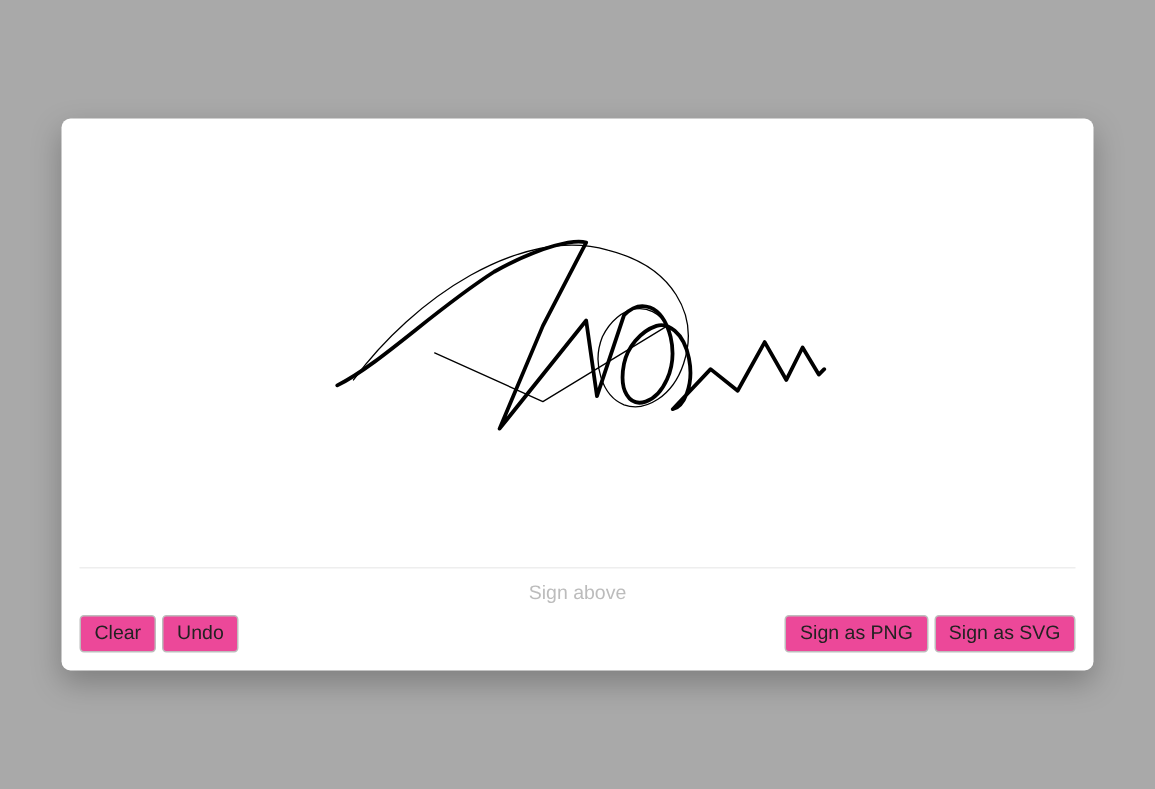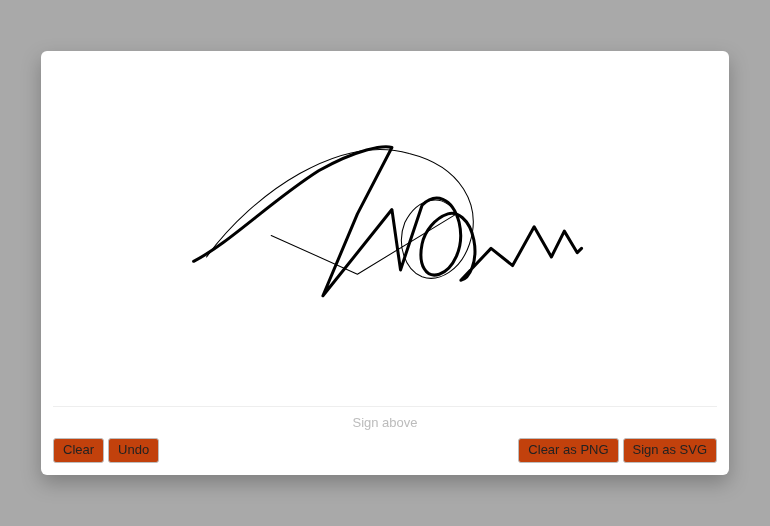--- a/index.html
+++ b/index.html
@@ -13,21 +13,21 @@
       height: 526px;
       display: flex;
       align-items: center;
       justify-content: center;
       font-family: Arial, Helvetica, sans-serif;
       font-size: 13px;
     }
     .panel {
       background: #fff;
       width: 688px;
-      height: 424px;
+      height: 368px;
       border-radius: 6px;
       box-shadow: 0 8px 20px rgba(0,0,0,0.25);
       padding: 12px;
       display: flex;
       flex-direction: column;
     }
     .canvas-area {
       flex: 1;
       background: #fff;
       border-bottom: 1px solid #eee;
@@ -49,21 +49,21 @@
     .toolbar {
       display: flex;
       justify-content: space-between;
       gap: 6px;
     }
     .toolbar-left, .toolbar-right {
       display: flex;
       gap: 4px;
     }
     button {
-      background: #c2410c;
+      background: #ec4899;
       border: 1px solid #bdbdbd;
       border-radius: 3px;
       padding: 3px 9px;
       font-size: 13px;
       font-family: inherit;
       color: #222;
       cursor: pointer;
       line-height: 1.3;
     }
   </style>
@@ -106,17 +106,17 @@
                L 200 200" stroke="#000" stroke-width="1.2" fill="none" stroke-linecap="round" stroke-linejoin="round"></path>
     </svg>
   </div>
   <div class="hint">Sign above</div>
   <div class="toolbar">
     <div class="toolbar-left">
       <button>Clear</button>
       <button>Undo</button>
     </div>
     <div class="toolbar-right">
-      <button>Clear as PNG</button>
+      <button>Sign as PNG</button>
       <button>Sign as SVG</button>
     </div>
   </div>
 </div>
 
 </body></html>

